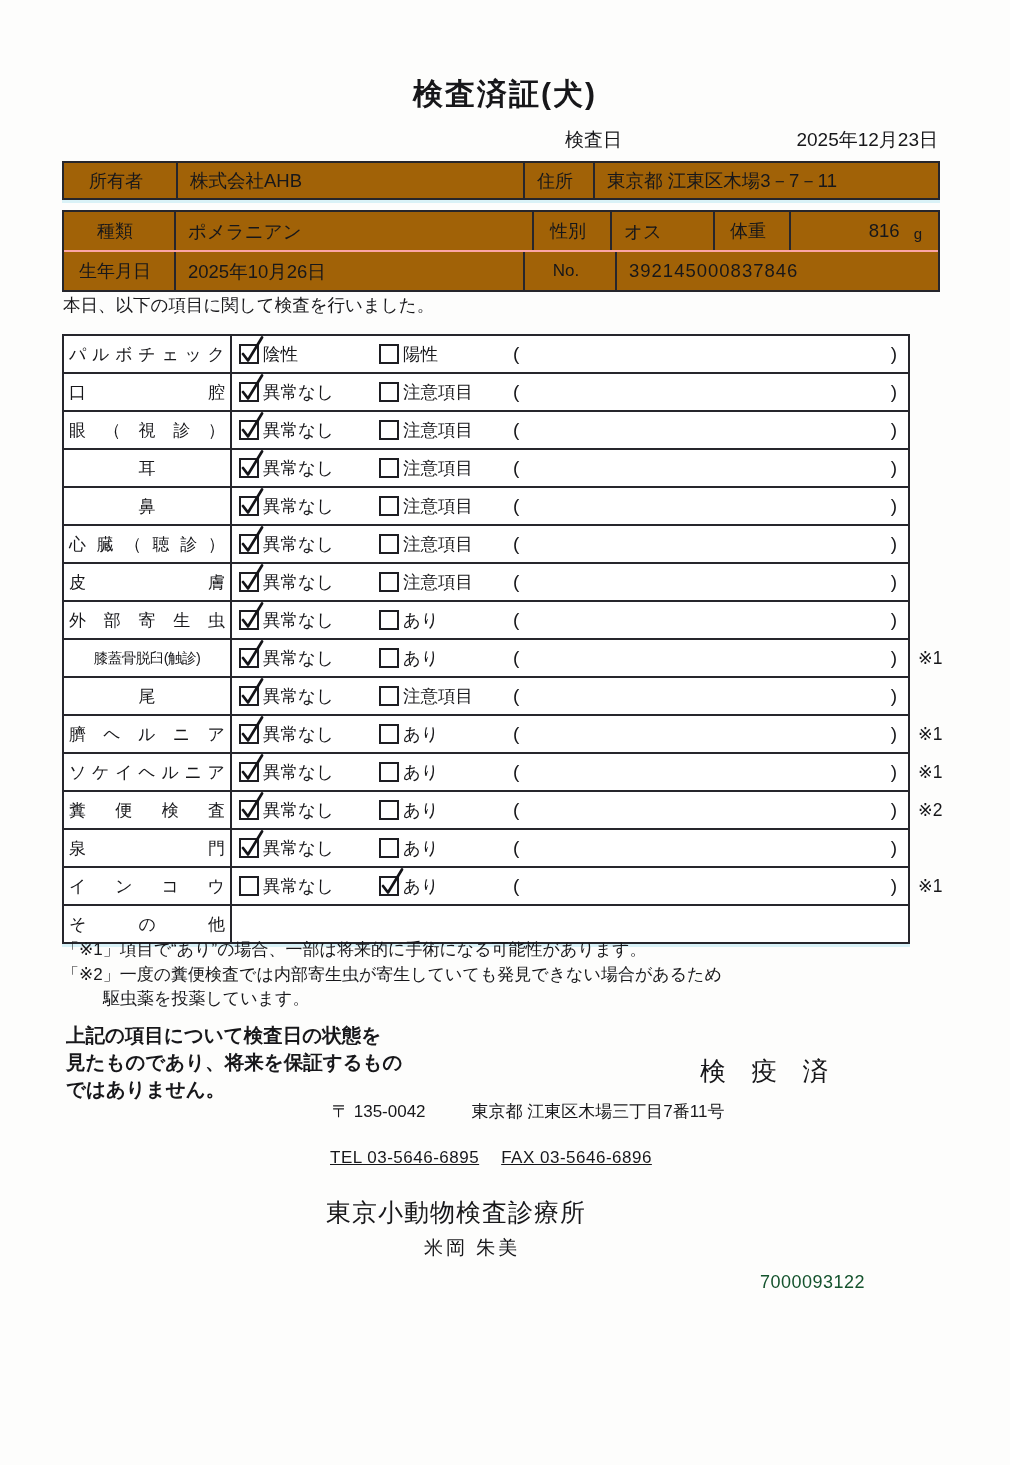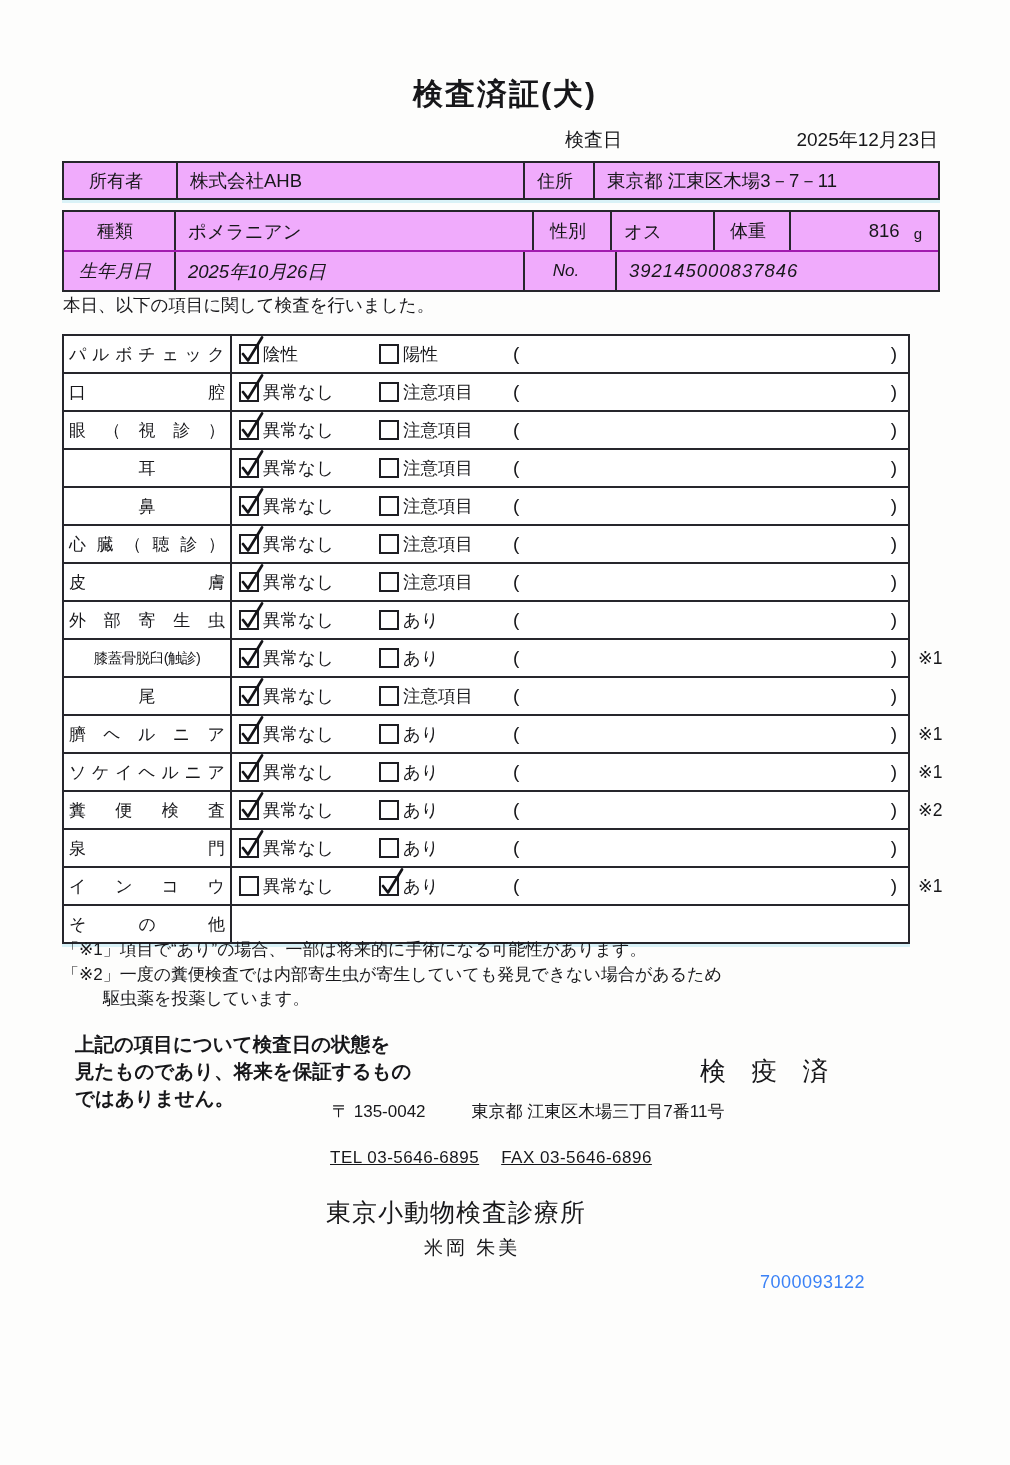--- a/index.html
+++ b/index.html
@@ -11,25 +11,25 @@
   
   .title {
     position:absolute; top:74px; left:0; width:100%; text-align:center;
     font-size:30px; font-weight:bold; letter-spacing:2px;
   }
   .date-row {
     position:absolute; top:127px; left:565px; width:373px;
     display:flex; justify-content:space-between; font-size:19px;
   }
   
-  .tbl { position:absolute; left:62px; width:878px; border:2px solid #26262c; background:#f0abfc; box-sizing:border-box; }
+  .tbl { position:absolute; left:62px; width:878px; border:2px solid #26262c; background:#a16207; box-sizing:border-box; }
   .owner-tbl  { top:161px; height:39px; display:flex; box-shadow:0 3px 0 rgba(130,215,235,.28); }
   .animal-tbl { top:210px; }
   .trow { display:flex; height:38px; }
-  .trow + .trow { border-top:2px solid #a21caf;font-style:italic; }
+  .trow + .trow { border-top:2px solid #fca5a5; }
   .c { display:flex; align-items:center; box-sizing:border-box; height:100%; }
   .trow .c { height:auto; align-self:stretch; }
   .c + .c { border-left:2px solid #26262c;margin-left:8px; }
   .lab { justify-content:center; font-size:18px; }
   .val { padding-left:12px; font-size:18.5px; }
   .w-o1{width:104px}.w-o2{width:339px}.w-o3{width:62px}.w-o4{flex:1}
   .w-a1{width:102px}.w-a2{width:350px}.w-a3{width:70px}.w-a4{width:95px}.w-a5{width:68px}
   .w-a6{flex:1; justify-content:flex-end; padding-right:16px; gap:14px;}
   .w-b1{width:102px}.w-b2{width:341px}.w-b3{width:84px; justify-content:center; font-size:17px;}
   .w-b4{flex:1; letter-spacing:1px;}
@@ -55,28 +55,28 @@
   .opt-text { font-size:17.5px; }
   .cbx { position:relative; display:inline-block; width:16px; height:16px; border:2px solid #1d1d22; flex:none; background:#fff; }
   .check { position:absolute; left:-3px; top:-13px; width:30px; height:32px; overflow:visible; }
   .pg { flex:1; display:flex; justify-content:space-between; padding-right:11px; font-size:19px; }
   .row-note { width:46px; display:flex; align-items:center; margin-left:8px; font-size:17.5px; }
   
   .fn { position:absolute; left:62px; font-size:17px; margin:0; }
   .fn1  { top:938px; }
   .fn2a { top:963px; }
   .fn2b { top:987px; left:103px; }
-  .disclaimer { position:absolute; top:1018px; left:62px; font-size:19.5px; font-weight:bold; line-height:27px; margin:13px; }
+  .disclaimer { position:absolute; top:1018px; left:62px; font-size:19.5px; font-weight:bold; line-height:27px; margin:4px; }
   
   .stamp { position:absolute; top:1054px; left:700px; font-size:26px; letter-spacing:9px; }
   .postal-row { position:absolute; top:1100px; left:332px; font-size:17px; display:flex; gap:46px; }
   .tel-row { position:absolute; top:1148px; left:330px; font-size:17px; display:flex; gap:22px; letter-spacing:0.5px;text-decoration:underline; }
   .clinic-name { position:absolute; top:1196px; left:326px; font-size:25px; letter-spacing:1px; }
   .vet-name { position:absolute; top:1235px; left:424px; font-size:19px; letter-spacing:3px; }
-  .serial { position:absolute; top:1272px; left:760px; font-size:18px; letter-spacing:0.5px; color:#3b82f6; }
+  .serial { position:absolute; top:1272px; left:760px; font-size:18px; letter-spacing:0.5px; color:#14532d; }
 </style>
 </head>
 <body>
 
 <div class="page">
 
   <div class="title">検査済証(犬)</div>
 
   <div class="date-row">
     <span>検査日</span>

